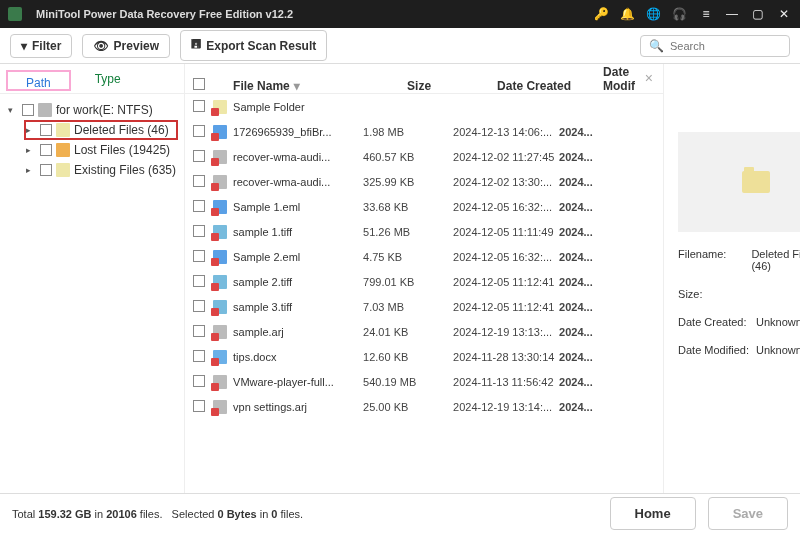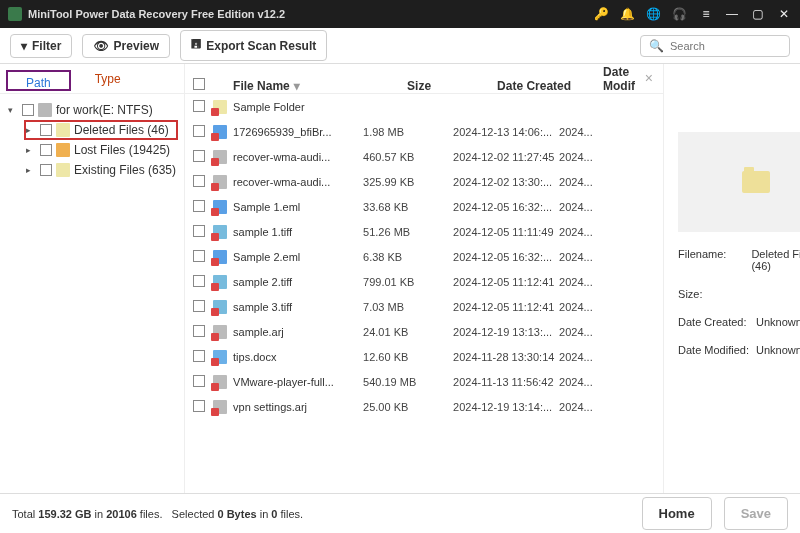--- a/index.html
+++ b/index.html
@@ -1,40 +1,40 @@
 <!DOCTYPE html>
 <html><head>
 <meta charset="utf-8">
 <style>
   * { box-sizing: border-box; margin: 0; padding: 0; font-family: -apple-system, BlinkMacSystemFont, "Segoe UI", Arial, sans-serif; }
   body { width: 800px; height: 533px; background: #fff; overflow: hidden; font-size: 12px; color: #333; }
 
   
   .titlebar { height: 28px; background: #1e1e1e; color: #eee; display: flex; align-items: center; padding: 0 8px; }
   .titlebar .logo { width: 14px; height: 14px; background: #3a7a4b; border-radius: 2px; margin-right: 6px; }
-  .titlebar .title { flex: 1; font-size: 11px; font-weight: 600; color: #ddd; }
+  .titlebar .title { flex: 1; font-size: 11px; font-weight: 600; color: #ddd; margin-left: 8px; }
   .titlebar .tico { width: 16px; height: 16px; display: flex; align-items: center; justify-content: center; margin-left: 10px; cursor: pointer; font-size: 12px; }
   .key { color: #e8b93c; }
 
   
   .toolbar { height: 36px; border-bottom: 1px solid #ddd; display: flex; align-items: center; padding: 0 10px; gap: 10px; }
   .btn { border: 1px solid #ccc; border-radius: 4px; padding: 4px 10px; font-size: 12px; background: #fff; font-weight: 600; display: inline-flex; align-items: center; gap: 5px; cursor: pointer; }
   .toolbar .spacer { flex: 1; }
   .search { border: 1px solid #ccc; border-radius: 4px; padding: 3px 8px; display: flex; align-items: center; gap: 6px; width: 150px; }
   .search input { border: none; outline: none; font-size: 11px; width: 100%; }
 
   
   .main { display: flex; height: 429px; }
 
   
   .left { width: 200px; border-right: 1px solid #eee; padding-top: 4px; }
   .tabs { display: flex; height: 26px; border-bottom: 1px solid #eee; font-size: 12px; }
-  .tab { padding: 4px 18px; cursor: pointer; color: #c2410c; }
+  .tab { padding: 4px 18px; cursor: pointer; color: #15803d; }
   .tab.active { color: #2b76d9; }
-  .pathbox { border: 2px solid #701a75; margin: 2px 6px 2px 6px; }
+  .pathbox { border: 2px solid #f9a8d4; margin: 2px 6px 2px 6px; }
   .tree { padding: 6px 6px 0 6px; font-size: 12px; }
   .node { display: flex; align-items: center; padding: 3px 2px; gap: 4px; cursor: pointer; white-space: nowrap; }
   .node .chk { width: 12px; height: 12px; border: 1px solid #888; display: inline-block; flex-shrink: 0; }
   .node .arr { width: 10px; font-size: 9px; color: #555; }
   .node.sel { border: 2px solid #c33; background: #fff; padding: 1px 0; }
   .treeico { width: 14px; height: 14px; display: inline-block; border-radius: 1px; flex-shrink: 0; }
   .ico-drive { background: #b8b8b8; }
   .ico-deleted { background: #eee7a8; position: relative; }
   .ico-lost { background: #f0b050; position: relative; }
   .ico-exist { background: #eee7a8; }
@@ -48,21 +48,21 @@
   .hname { width: 130px; display: flex; align-items: center; gap: 4px; }
   .hsize { width: 90px; margin-left: 44px; }
   .hdate { width: 106px; }
   .hmod { width: 60px; }
   .row { display: flex; align-items: center; height: 25px; font-size: 11px; padding-left: 8px; }
   .rchk { width: 20px; }
   .rico { width: 20px; display: flex; }
   .rname { width: 130px; overflow: hidden; text-overflow: ellipsis; white-space: nowrap; }
   .rsize { width: 90px; color: #444; }
   .rdate { width: 106px; overflow: hidden; text-overflow: ellipsis; white-space: nowrap; color: #444; }
-  .rmod { width: 60px; overflow: hidden; text-overflow: ellipsis; white-space: nowrap; color: #444; }
+  .rmod { width: 60px; overflow: hidden; text-overflow: ellipsis; white-space: nowrap; color: #444; font-weight: bold; }
   .chkbx { width: 12px; height: 12px; border: 1px solid #888; display: inline-block; }
   .fi { width: 14px; height: 14px; display: inline-block; border-radius: 1px; position: relative; }
   .fi-folder { background: #eee7a8; }
   .fi-blue { background: #5aa0e6; }
   .fi-gray { background: #bbb; }
   .fi-img { background: #7bd; }
   .fi-doc { background: #6bb0e8; }
   .fi .x { position: absolute; bottom: -2px; left: -2px; width: 8px; height: 8px; background: #d44; border-radius: 1px; }
   .closex { position: absolute; top: 6px; right: 10px; color: #aaa; font-size: 14px; cursor: pointer; }
 
@@ -73,21 +73,21 @@
   .big-folder::before { content:""; position: absolute; top:-4px; left:2px; width:10px; height:4px; background:#eee099; border-radius:1px 1px 0 0;}
   .meta .mrow { display: flex; margin: 16px 0; }
   .meta .lbl { width: 78px; color: #333; }
   .meta .val { color: #333; }
 
   
   .bottom { height: 40px; border-top: 1px solid #ddd; display: flex; align-items: center; padding: 0 12px; font-size: 11px; gap: 12px;}
   .bottom .stats b { font-weight: 700; }
   .bottom .link { color: #2b76d9; text-decoration: underline; cursor: pointer; margin-top: 2px; display: block; }
   .bottom .sp { flex: 1; }
-  .bbtn { border: 1px solid #ccc; border-radius: 4px; padding: 8px 16px; font-size: 13px; background: #fff; font-weight: 600; cursor: pointer; }
+  .bbtn { border: 1px solid #ccc; border-radius: 4px; padding: 8px 24px; font-size: 13px; background: #fff; font-weight: 600; cursor: pointer; }
   .bbtn.save { color: #aaa; }
 </style>
 </head>
 <body>
 
 <div class="titlebar">
   <div class="logo"></div>
   <div class="title">MiniTool Power Data Recovery Free Edition v12.2</div>
   <div class="tico key">🔑</div>
   <div class="tico">🔔</div>
@@ -243,21 +243,21 @@
           <div class="rmod">2024...</div>
         </div>
         <div class="row">
           <div class="rchk"><span class="chkbx"></span></div>
           <div class="rico">
             <span class="fi fi-blue">
               <span class="x"></span>
             </span>
           </div>
           <div class="rname">Sample 2.eml</div>
-          <div class="rsize">6.38 KB</div>
+          <div class="rsize">4.75 KB</div>
           <div class="rdate">2024-12-05 16:32:...</div>
           <div class="rmod">2024...</div>
         </div>
         <div class="row">
           <div class="rchk"><span class="chkbx"></span></div>
           <div class="rico">
             <span class="fi fi-img">
               <span class="x"></span>
             </span>
           </div>

